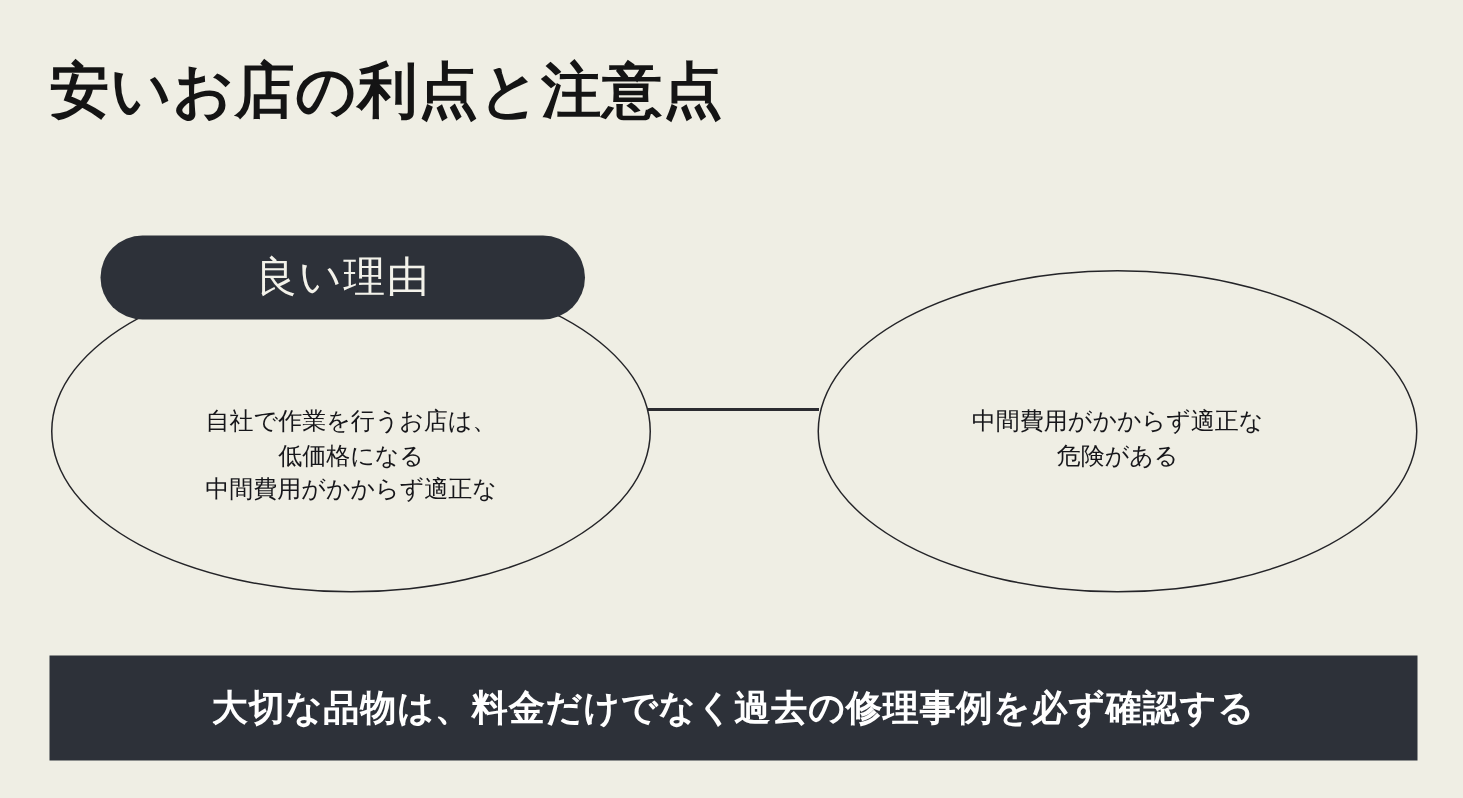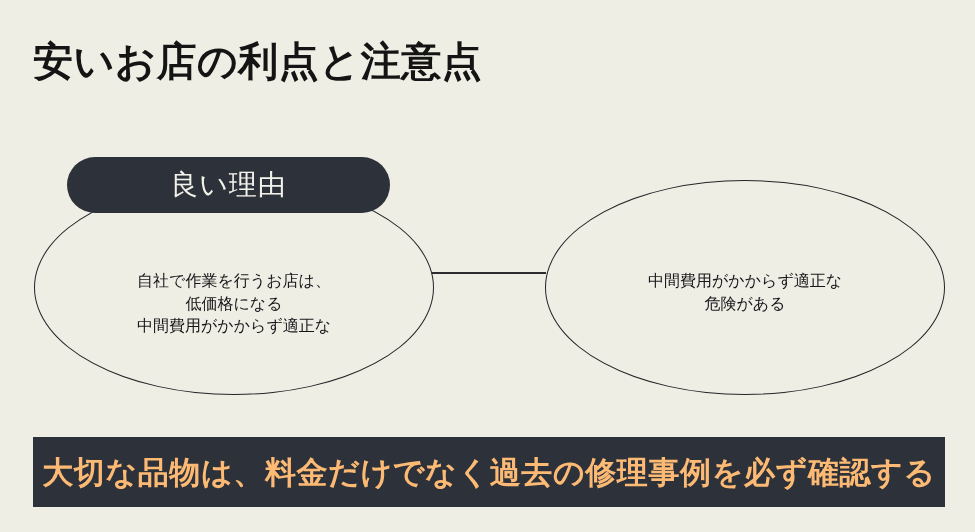--- a/index.html
+++ b/index.html
@@ -111,22 +111,22 @@
     top: 437px;
     width: 912px;
     height: 70px;
     background: #2d3139;
     display: flex;
     align-items: center;
     justify-content: center;
     box-sizing: border-box;
   }
   #bottom-banner-label {
-    color: #fdba74;
-    font-size: 31px;
+    color: #ffffff;
+    font-size: 24px;
     font-weight: bold;
     letter-spacing: 0.6px;
     white-space: nowrap;
     line-height: 1;
   }
 </style>
 </head>
 <body>
 
 <div id="canvas">

